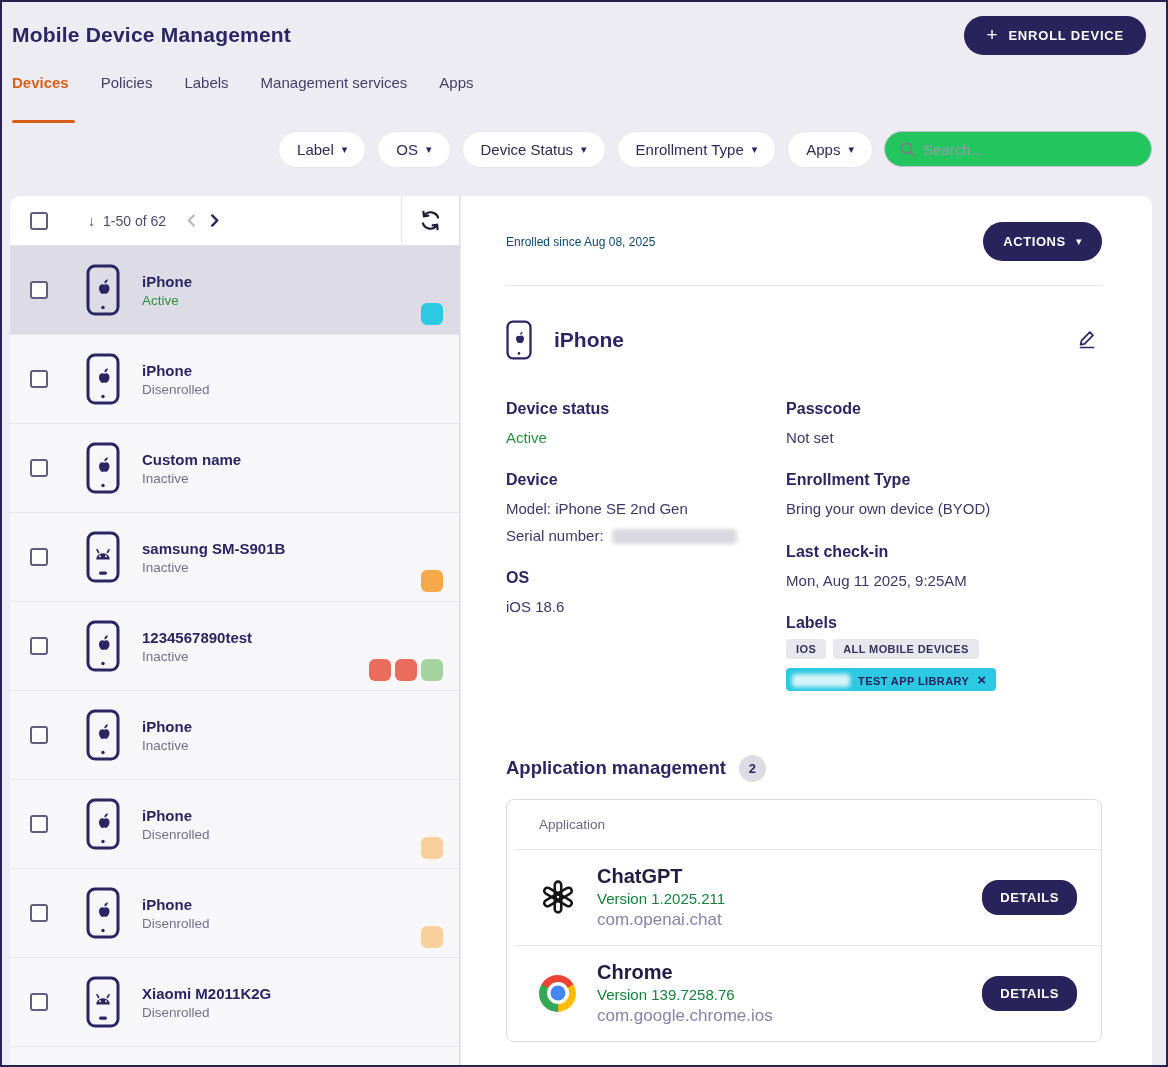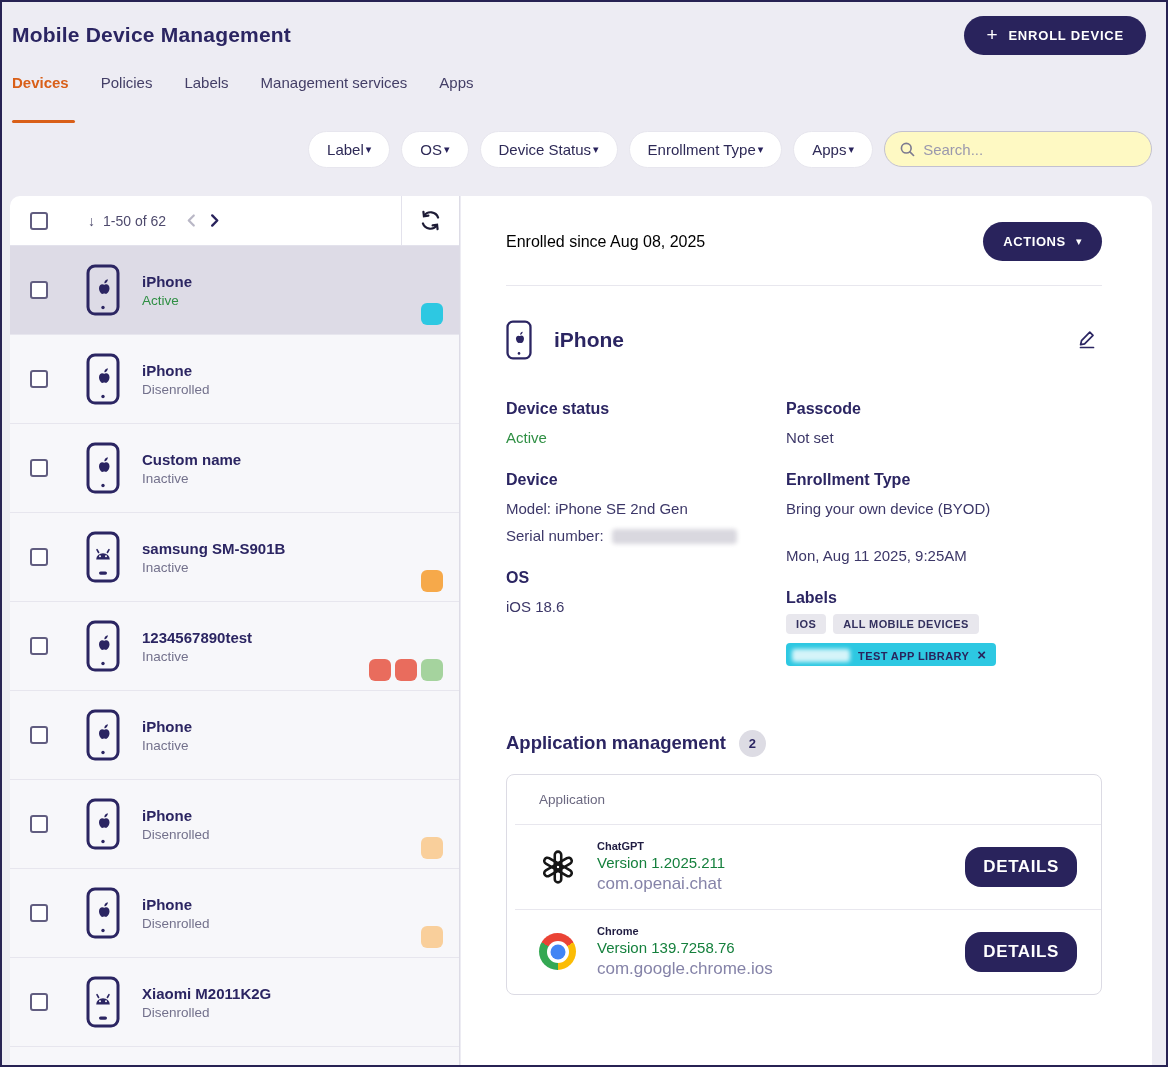--- a/index.html
+++ b/index.html
@@ -21,25 +21,25 @@
   
   .tabs { display:flex; gap:32px; padding-left:10px; margin-top:6px; }
   .tab { position:relative; padding:6px 0 32px; font-size:15px; color:#433e66; cursor:pointer; }
   .tab.active { color:#d95f18; font-weight:bold; }
   .tab.active::after { content:""; position:absolute; left:0; right:-6px; bottom:0;
     height:3px; background:#d95f18; border-radius:2px; }
 
   
   .filterbar { display:flex; justify-content:flex-end; align-items:center;
     gap:11px; padding-right:14px; margin-top:4px; height:44px; }
-  .pill { display:flex; align-items:center; gap:2px; background:#fff;
+  .pill { display:flex; align-items:center; gap:8px; background:#fff;
     border:1px solid #e7e6ee; border-radius:19px; padding:9px 18px;
     font-size:15px; color:#2e2a57; cursor:pointer; }
   .pill .caret { font-size:11px; color:#29235c; }
-  .searchbox { display:flex; align-items:center; gap:8px; background:#fef9c3;
+  .searchbox { display:flex; align-items:center; gap:8px; background:#22c55e;
     border:1px solid #c3c1d0; border-radius:19px; padding:8px 14px; width:268px;justify-content:flex-end; }
   .searchbox input { border:none; outline:none; font-size:15px; color:#3c3768;
     font-family:inherit; width:100%; background:transparent; }
   .searchbox input::placeholder { color:#9possible; }
   .searchbox input::placeholder { color:#9a98ad; }
 
   
   .main { position:absolute; top:194px; left:8px; right:14px; bottom:0; display:flex; }
 
   
@@ -68,21 +68,21 @@
   .device-name { font-size:15px; font-weight:bold; color:#2b2562; margin-bottom:3px; }
   .device-status { font-size:13.5px; color:#73718c; }
   .device-status.active { color:#2f8f44; }
   .row-chips { position:absolute; right:16px; bottom:9px; display:flex; gap:4px; }
   .row-chip { width:22px; height:22px; border-radius:6px; }
 
   
   .detail-panel { flex:1; background:#fff; border-top-right-radius:10px;
     margin-left:1px; padding:26px 50px 0 45px; overflow:hidden; }
   .detail-top { display:flex; align-items:center; }
-  .enrolled-since { font-size:16px; color:#000000; }
+  .enrolled-since { font-size:12px; color:#0c4a6e; }
   .actions-btn { margin-left:auto; display:flex; align-items:center; gap:10px;
     background:#29235c; color:#fff; border:none; border-radius:20px;
     padding:12px 20px; font-size:13px; font-weight:bold; letter-spacing:.6px;
     font-family:inherit; cursor:pointer; }
   .actions-btn .caret { font-size:11px; }
   .detail-divider { border:none; border-top:1px solid #e8e7ee; margin:24px 0 0; }
 
   .device-title-row { display:flex; align-items:center; margin-top:28px; }
   .device-title-row .big-icon { width:26px; display:flex; }
   .device-title { font-size:21px; font-weight:bold; color:#2b2562; margin-left:22px; }
@@ -112,25 +112,25 @@
     align-items:center; justify-content:center; }
 
   .app-card { margin-top:17px; background:#fff; border:1px solid #dcdbe4;
     border-radius:8px; overflow:hidden;padding-left:8px; }
   .app-card-header { padding:17px 24px; font-size:13.5px; color:#6b6880;
     border-bottom:1px solid #e8e7ee; }
   .app-row { display:flex; align-items:center; padding:15px 24px; }
   .app-row + .app-row { border-top:1px solid #e8e7ee; }
   .app-icon-wrap { width:44px; flex:none; display:flex; align-items:center; }
   .app-texts { margin-left:14px; }
-  .app-name { font-size:11px; font-weight:bold; color:#201d42; margin-bottom:2px; }
+  .app-name { font-size:20px; font-weight:bold; color:#201d42; margin-bottom:2px; }
   .app-version { font-size:15px; color:#15803d; margin-bottom:3px; }
   .app-bundle { font-size:17px; color:#8583a8; }
   .details-btn { margin-left:auto; background:#29235c; color:#fff; border:none;
-    border-radius:16px; padding:10px 18px; font-size:17px; font-weight:bold;
+    border-radius:16px; padding:10px 18px; font-size:13px; font-weight:bold;
     letter-spacing:.6px; font-family:inherit; cursor:pointer; }
 
   .chrome-icon { position:relative; width:37px; height:37px; border-radius:50%;
     background:conic-gradient(from -60deg, #ea4335 0 120deg, #fbbc05 120deg 240deg, #34a853 240deg 360deg); }
   .chrome-icon .inner { position:absolute; left:50%; top:50%; width:15px; height:15px;
     transform:translate(-50%,-50%); border-radius:50%; background:#4285f4;
     box-shadow:0 0 0 3.5px #fff; }
 </style>
 </head>
 <body>
@@ -417,20 +417,21 @@
         <div class="col" id="col-right">
             <div class="field">
               <div class="field-label">Passcode</div>
               <div class="field-value" style="">Not set</div>
             </div>
             <div class="field">
               <div class="field-label">Enrollment Type</div>
               <div class="field-value" style="">Bring your own device (BYOD)</div>
             </div>
             <div class="field">
+              <div class="field-label">Last check-in</div>
               <div class="field-value" style="">Mon, Aug 11 2025, 9:25AM</div>
             </div>
             <div class="field"><div class="field-label">Labels</div><div class="labels-chips">
                 <span class="label-chip">IOS</span>
                 <span class="label-chip">ALL MOBILE DEVICES</span>
               </div><span class="label-chip-hl" style="background:#2dc8e2">
                 <span class="chipredact"></span>
                 <span>TEST APP LIBRARY</span>
                 <span class="close">×</span>
               </span></div>

